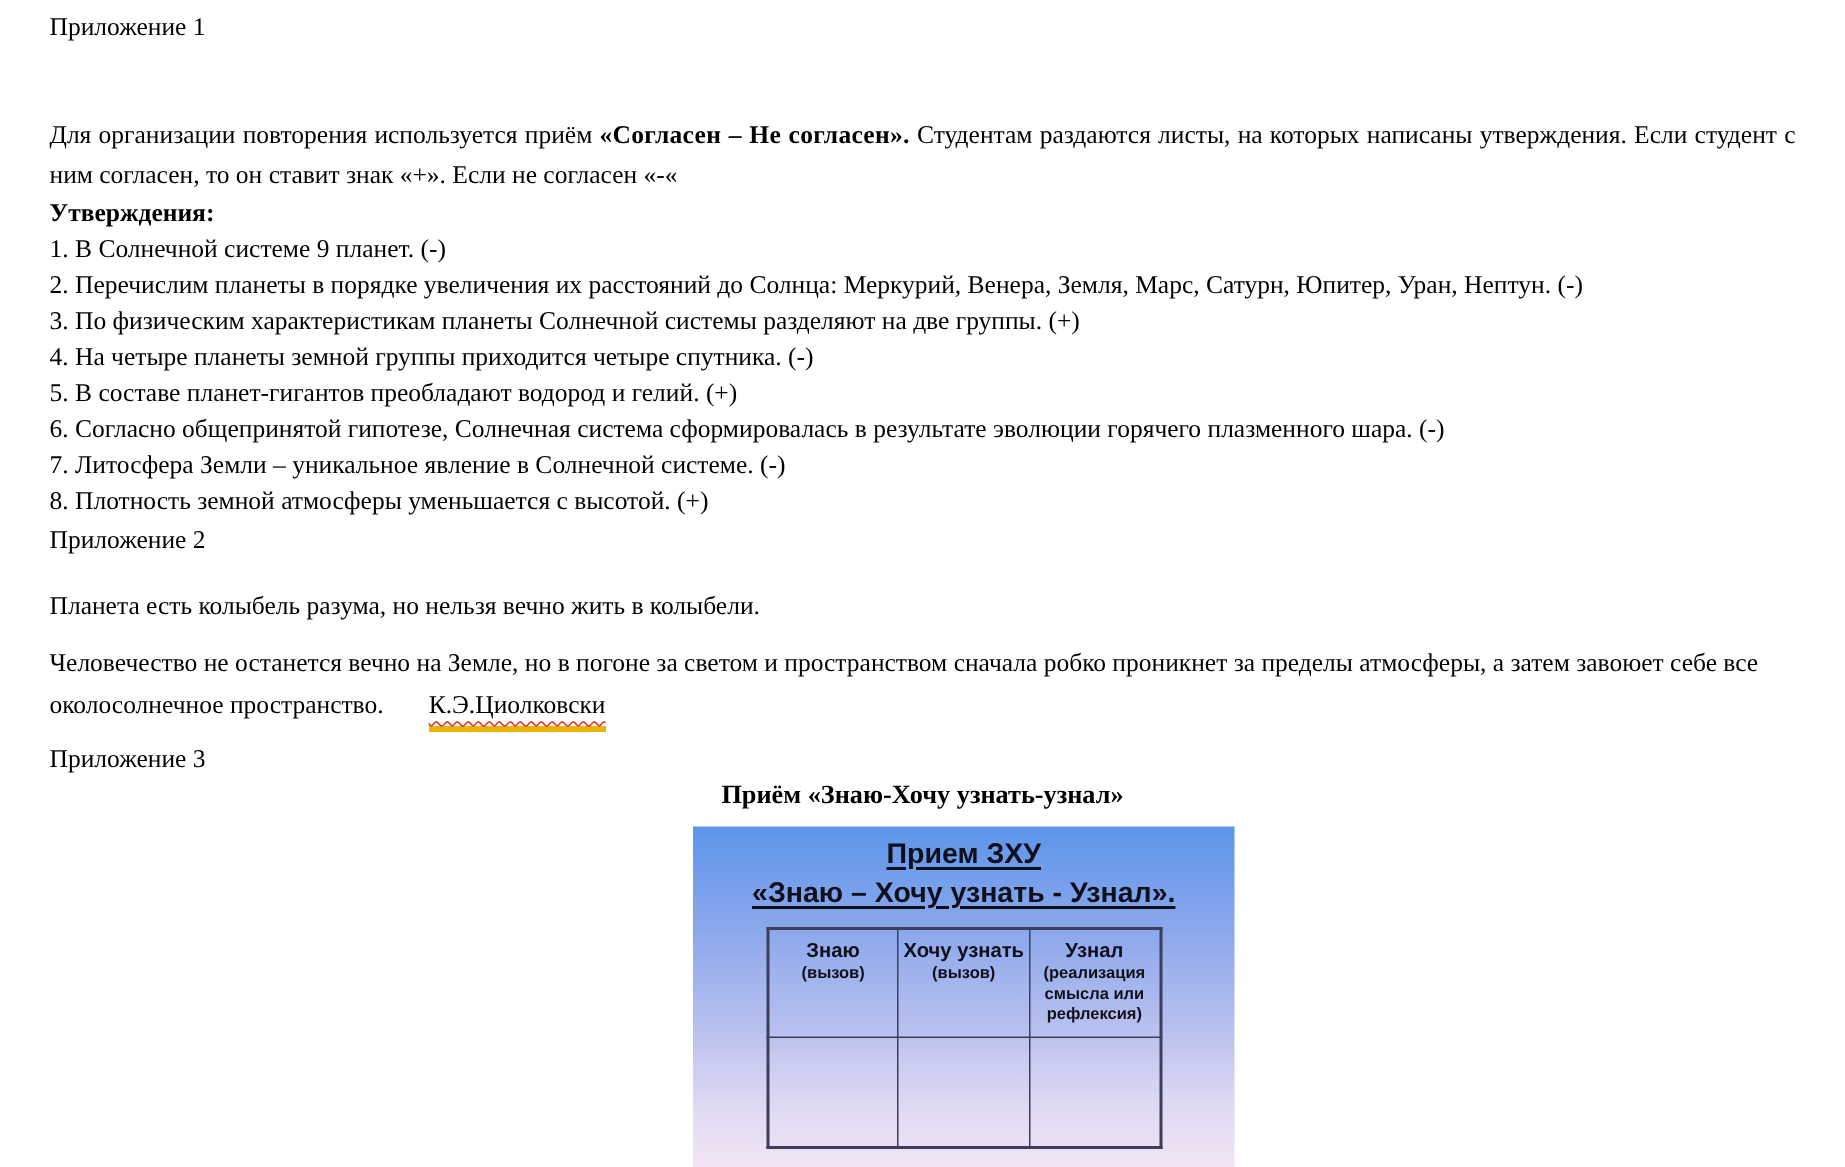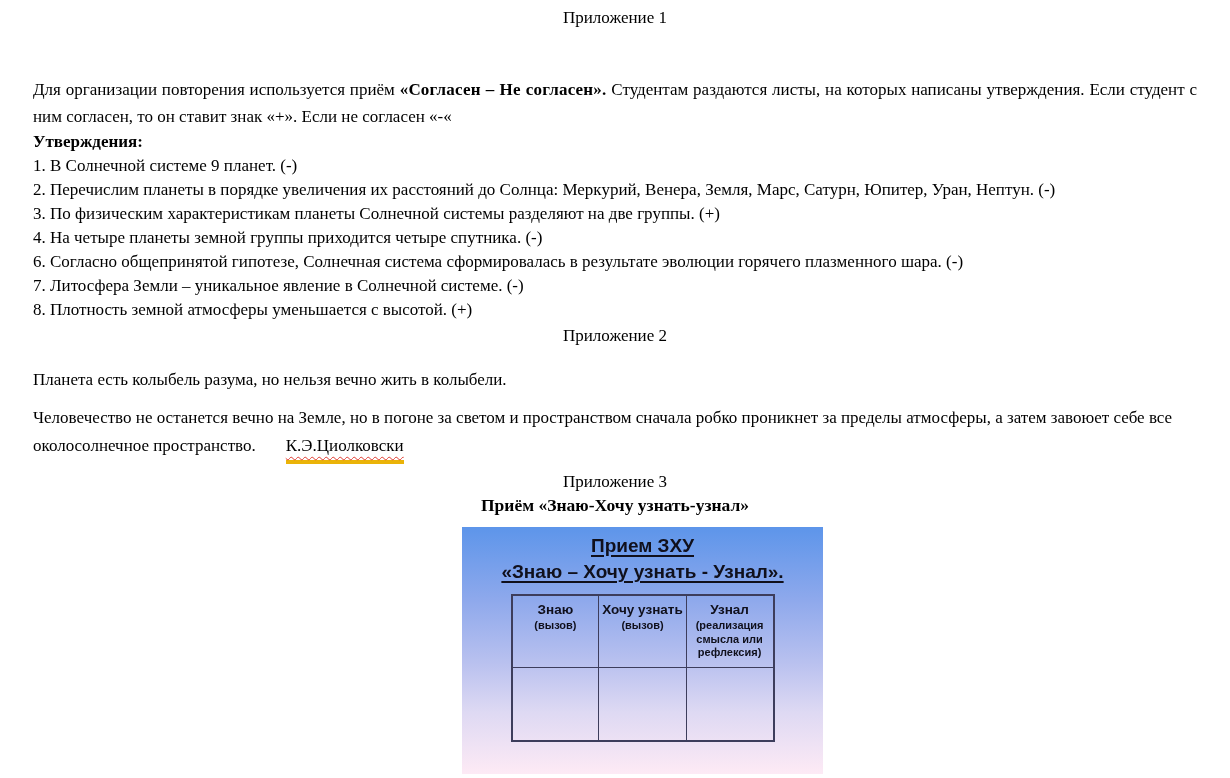--- a/index.html
+++ b/index.html
@@ -4,21 +4,21 @@
 <style>
   * { margin: 0; padding: 0; box-sizing: border-box; }
   html, body { background: #ffffff; }
   body {
     width: 1230px; height: 778px; overflow: hidden;
     font-family: "Liberation Serif", serif;
     font-size: 17px; color: #000000;
   }
   .page { padding: 8px 33px 0 33px; width: 1230px; }
 
-  .annex { text-align: center; line-height: 20px; }
+  .annex { text-align: left; line-height: 20px; }
   .annex-2, .annex-3 { line-height: 24px; }
 
   .intro {
     margin-top: 48px; text-align: justify; line-height: 27px;
   }
   .intro b { letter-spacing: 0.2px; }
 
   .statements-title { font-weight: bold; line-height: 24px; }
   .statement { line-height: 24px; }
 
@@ -76,20 +76,21 @@
 
   <div class="annex annex-1">Приложение 1</div>
 
   <p class="intro"><span>Для организации повторения используется приём </span><b>«Согласен – Не согласен».</b><span> Студентам раздаются листы, на которых написаны утверждения. Если студент с ним согласен, то он ставит знак «+». Если не согласен «-«</span></p>
 
   <div class="statements-title">Утверждения:</div>
   <div class="statement">1. В Солнечной системе 9 планет. (-)</div>
   <div class="statement">2. Перечислим планеты в порядке увеличения их расстояний до Солнца: Меркурий, Венера, Земля, Марс, Сатурн, Юпитер, Уран, Нептун. (-)</div>
   <div class="statement">3. По физическим характеристикам планеты Солнечной системы разделяют на две группы. (+)</div>
   <div class="statement">4. На четыре планеты земной группы приходится четыре спутника. (-)</div>
+  <div class="statement">5. В составе планет-гигантов преобладают водород и гелий. (+)</div>
   <div class="statement">6. Согласно общепринятой гипотезе, Солнечная система сформировалась в результате эволюции горячего плазменного шара. (-)</div>
   <div class="statement">7. Литосфера Земли – уникальное явление в Солнечной системе. (-)</div>
   <div class="statement">8. Плотность земной атмосферы уменьшается с высотой. (+)</div>
 
   <div class="annex annex-2">Приложение 2</div>
 
   <p class="quote-line1">Планета есть колыбель разума, но нельзя вечно жить в колыбели.</p>
 
   <p class="quote-para"><span>Человечество не останется вечно на Земле, но в погоне за светом и пространством сначала робко проникнет за пределы атмосферы, а затем завоюет себе все околосолнечное пространство.</span><span class="author">К.Э.Циолковски</span></p>
 

